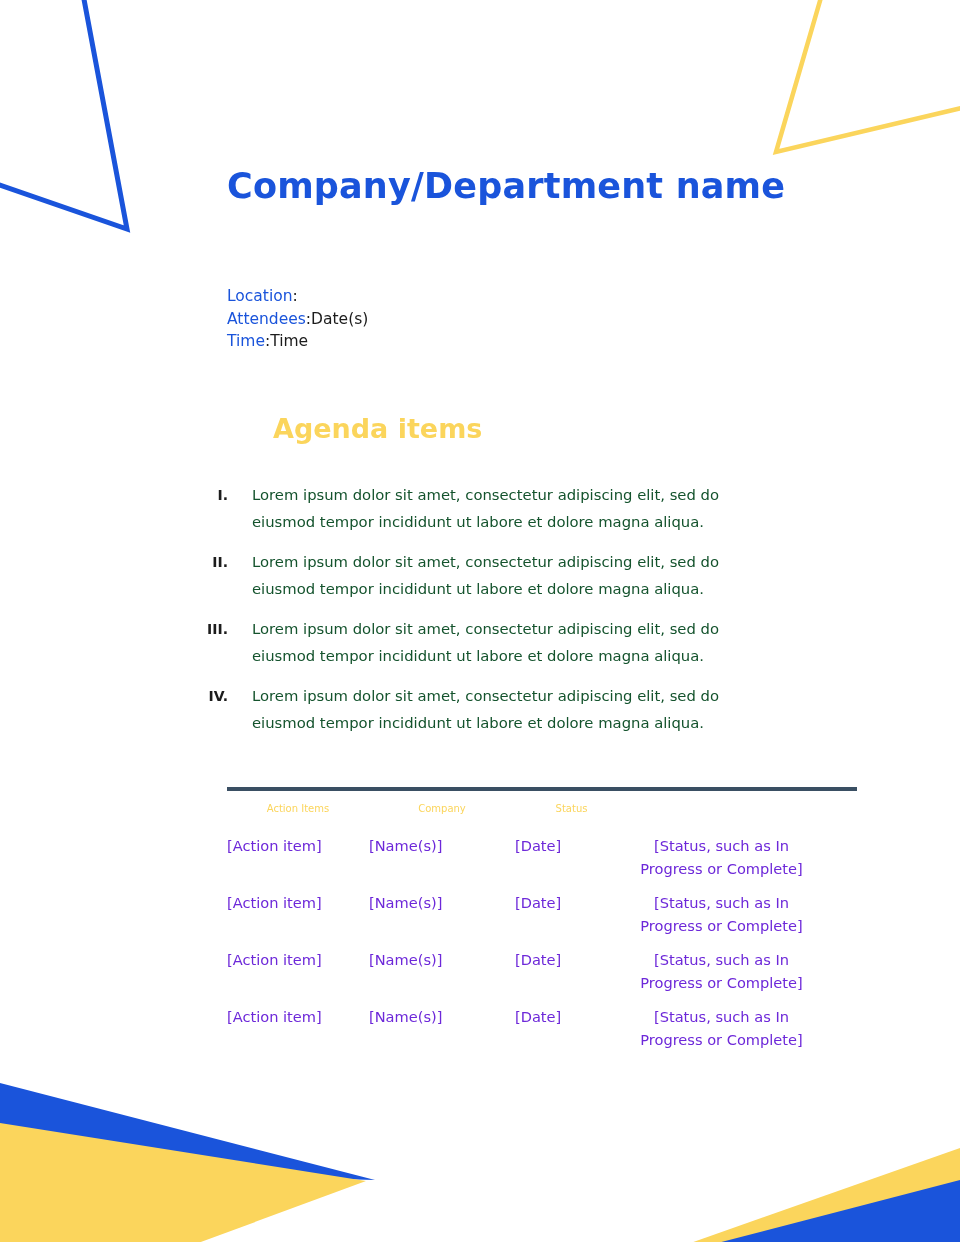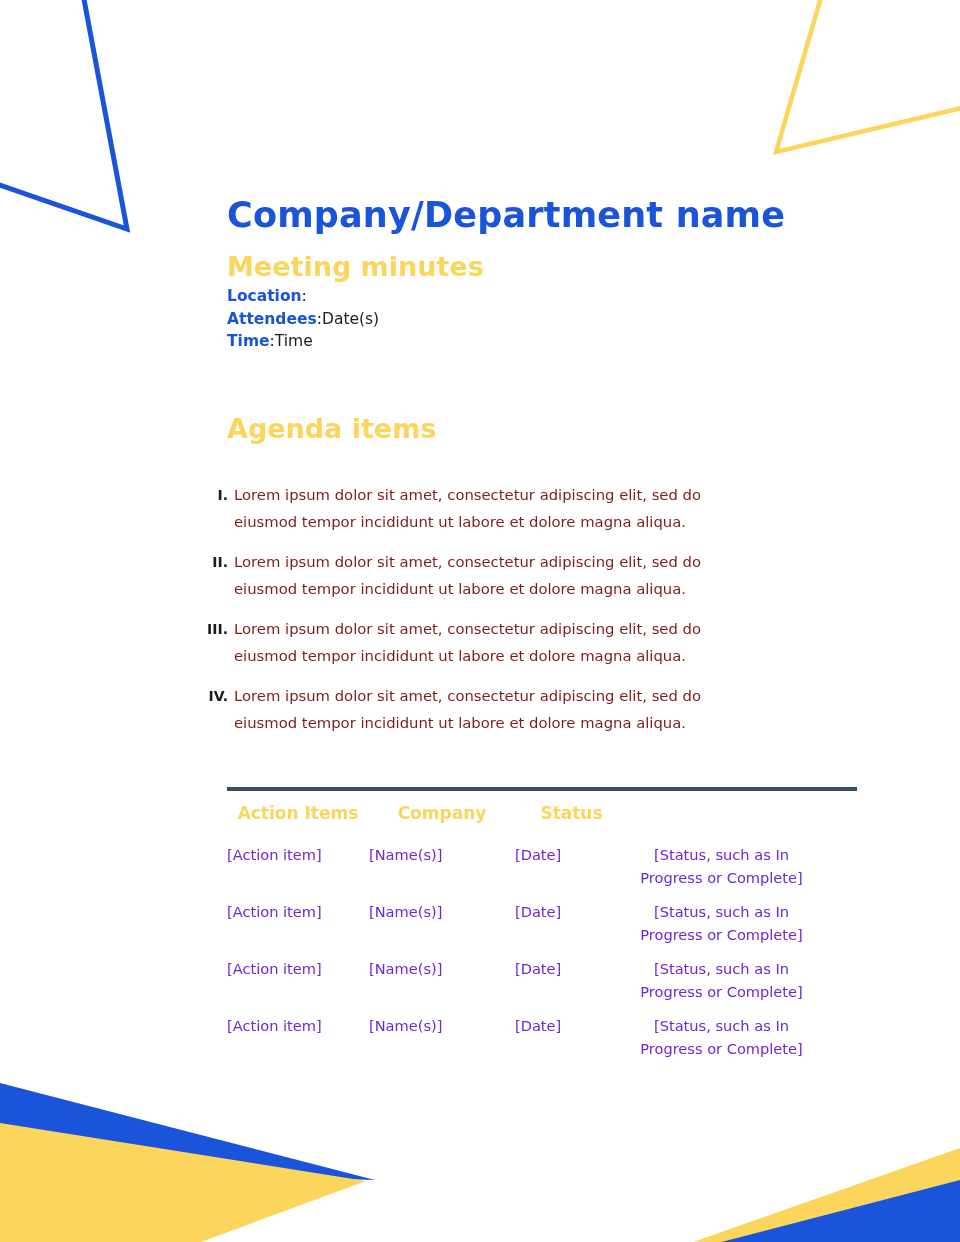--- a/index.html
+++ b/index.html
@@ -22,76 +22,75 @@
   }
 
   .doc-title {
     position: absolute;
     left: 227px; top: 166px;
     width: 700px;
     font-size: 35px;
     font-weight: bold;
     color: #1a54db;
     letter-spacing: 0.2px;
-    margin-top: 29px;
   }
   .section-heading {
     position: absolute;
     left: 227px;
     width: 500px;
     font-size: 27px;
     font-weight: bold;
     color: #fbd55c;
   }
   .meeting-heading { top: 251px; }
-  .agenda-heading  { top: 413px; }
+  .agenda-heading  { top: 413px; margin-left: 46px; }
 
   .meta {
     position: absolute;
     left: 227px; top: 285px;
     width: 500px;
     font-size: 15.5px;
     line-height: 22.6px;
   }
-  .meta-label { font-weight: bold; color: #1a54db; }
+  .meta-label { font-weight: normal; color: #1a54db; }
   .meta-colon { color: #1c1c1c; }
   .meta-value { color: #1c1c1c; }
 
   .agenda-list {
     position: absolute;
     left: 196px; top: 482px;
     width: 560px;
     font-size: 14.8px;
     line-height: 26.5px;
   }
   .agenda-item { display: flex; margin-bottom: 14px; }
   .agenda-numeral {
     width: 32px;
     flex: 0 0 32px;
     text-align: right;
     font-weight: bold;
     font-size: 14px;
   }
-  .agenda-text { margin-left: 6px; width: 502px; color: #7f1d1d; }
+  .agenda-text { margin-left: 24px; width: 502px; color: #14532d; }
 
   .action-table {
     position: absolute;
     left: 227px; top: 787px;
     width: 630px;
     border-top: 4px solid #3a4f63;
   }
   .table-header-row, .table-row {
     display: grid;
     grid-template-columns: 142px 146px 113px 229px;
   }
   .table-header-cell {
     padding: 12px 0 10px 0;
     text-align: center;
-    font-size: 17px;
-    font-weight: bold;
+    font-size: 10px;
+    font-weight: normal;
     color: #fbd55c;
   }
   .table-row { min-height: 57px; align-items: start; }
   .table-cell {
     padding-top: 11px;
     font-size: 14.6px;
     line-height: 22.5px;
     color: #6d28d9;
   }
   .cell-status { padding-right: 42px; text-align: center; }
@@ -105,21 +104,20 @@
     <polyline points="83,-6 127,229 -6,183" fill="none" stroke="#1a54db" stroke-width="5"></polyline>
     <polyline points="822,-6 776,152 966,107" fill="none" stroke="#fbd55c" stroke-width="4.5"></polyline>
     <polygon points="0,1083 375,1180 0,1170" fill="#1a54db"></polygon>
     <polygon points="0,1123 366,1181 190,1246 0,1246" fill="#fbd55c"></polygon>
     <polygon points="682,1246 960,1148 966,1246" fill="#fbd55c"></polygon>
     <polygon points="706,1246 960,1180 966,1246" fill="#1a54db"></polygon>
   </svg>
 
   <h1 class="doc-title">Company/Department name</h1>
 
-  <h2 class="section-heading meeting-heading">Meeting minutes</h2>
 
   <div class="meta">
     <div class="meta-line">
       <span class="meta-label">Location</span><span class="meta-colon">:</span><span class="meta-value"></span>
     </div>
     <div class="meta-line">
       <span class="meta-label">Attendees</span><span class="meta-colon">:</span><span class="meta-value">Date(s)</span>
     </div>
     <div class="meta-line">
       <span class="meta-label">Time</span><span class="meta-colon">:</span><span class="meta-value">Time</span>

